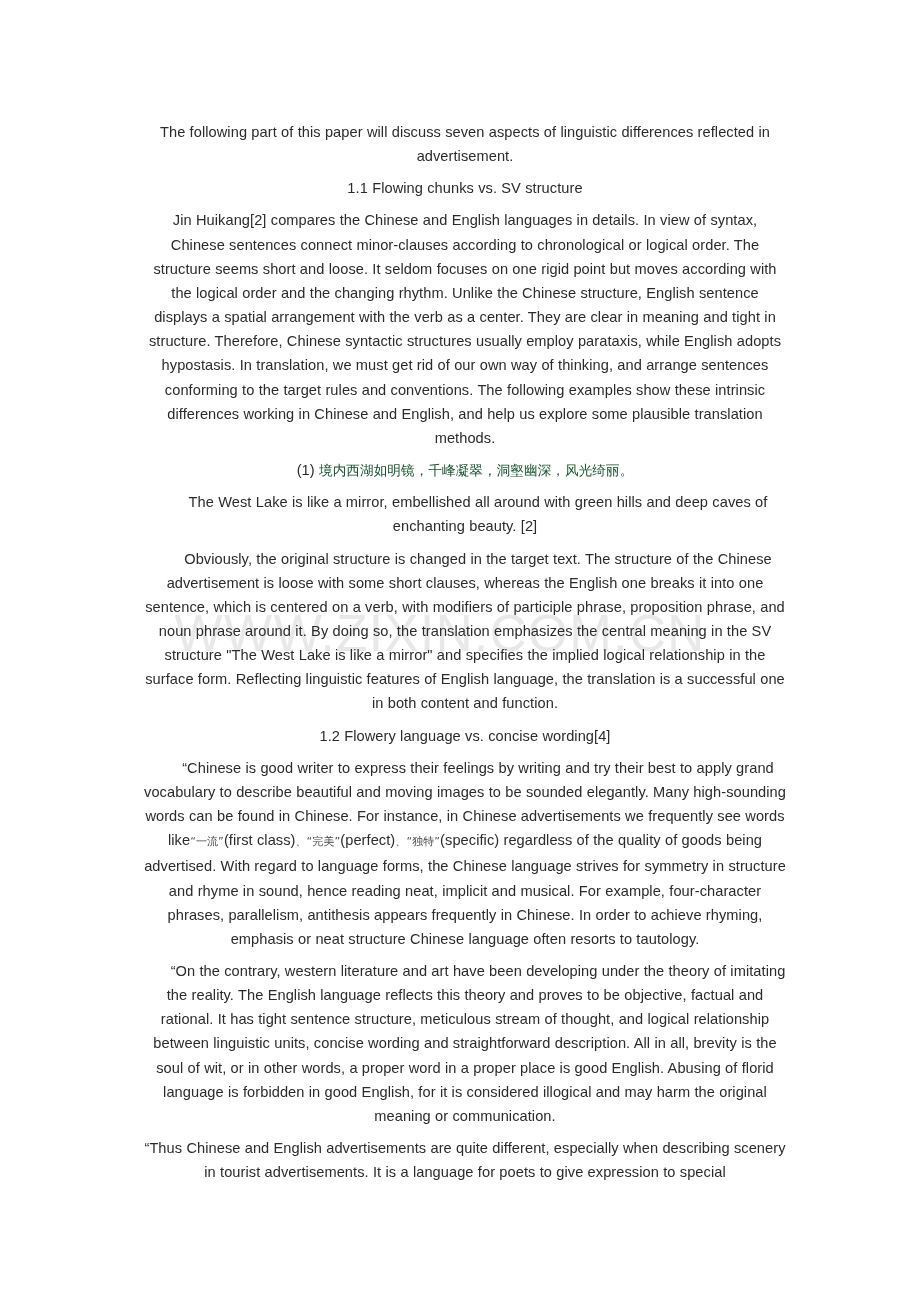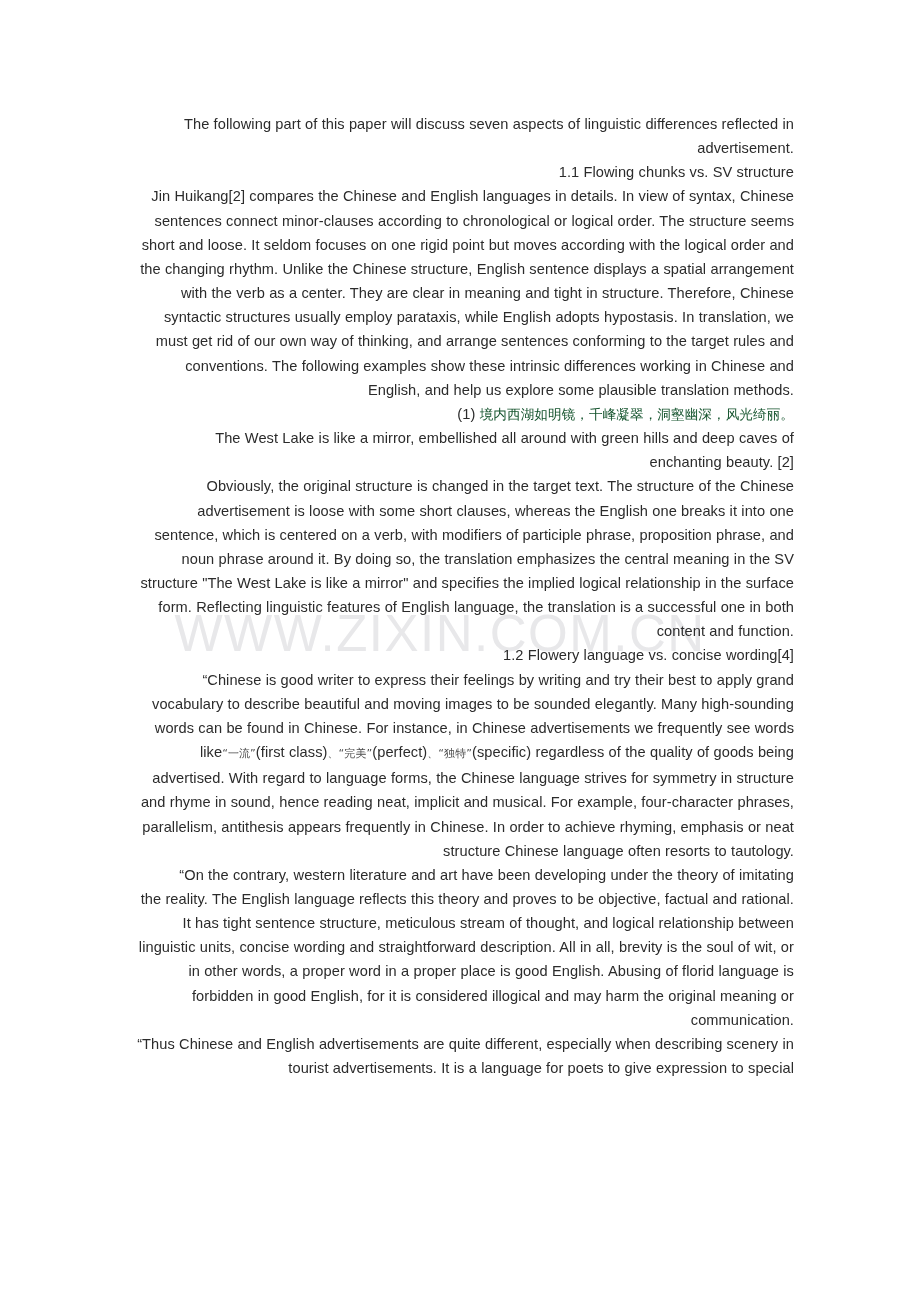--- a/index.html
+++ b/index.html
@@ -35,25 +35,25 @@
     z-index: 0;
   }
   .content {
     position: absolute;
     left: 136px;
     top: 112px;
     width: 658px;
     z-index: 1;
   }
   p {
-    margin: 0;
+    margin: 8px;
     font-size: 14.6px;
     line-height: 24.15px;
     color: #2b2b2b;
-    text-align: right;
+    text-align: center;
     letter-spacing: 0.005em;
     word-spacing: 0.01em;
   }
   p.indent {
     text-indent: 26px;
   }
   .cjk {
     font-family: "DejaVu Sans", "Liberation Sans", sans-serif;
     font-size: 13.6px;
     color: #14532d;

